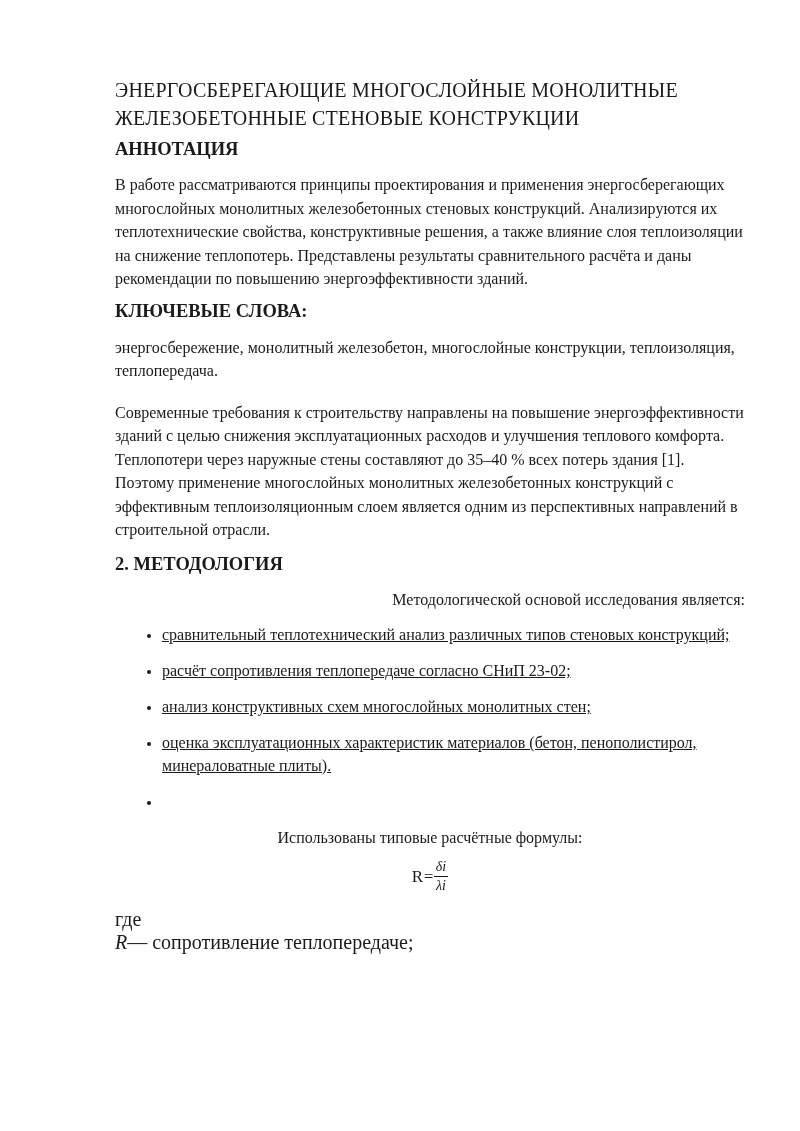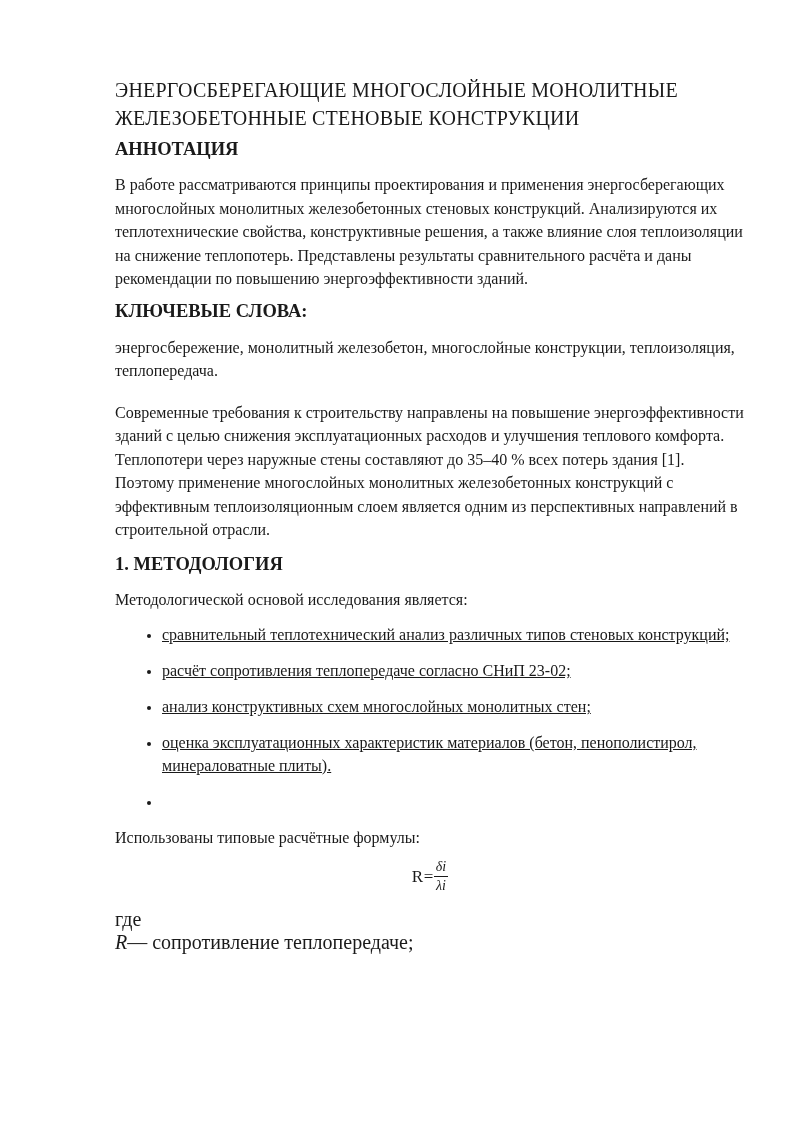--- a/index.html
+++ b/index.html
@@ -36,38 +36,39 @@
   }
   h2.heading.kw { margin-bottom: 13px; }
   p.body-text {
     font-size: 16px;
     line-height: 23.5px;
     margin: 0 0 9px 0;
   }
   p.body-text.abstract { margin-bottom: 9px; }
   p.body-text.keywords { margin-bottom: 18px; }
   p.body-text.intro { margin-bottom: 11px; }
-  p.body-text.method-lead { margin-bottom: 12px; }
+  p.body-text.method-lead { margin-bottom: 12px; text-align: right; }
   ul.bullet-list {
     margin: 0 0 10px 0;
     padding: 0 0 0 47px;
     list-style: disc outside;
     text-decoration: underline;
   }
   ul.bullet-list li {
     font-size: 16px;
     line-height: 23px;
     margin: 0 0 13px 0;
     min-height: 23px;
   }
   ul.bullet-list li::marker { font-size: 13px; }
   p.formulas-lead {
     font-size: 16px;
     line-height: 23px;
     margin: 0 0 10px 0;
+    text-align: center;
   }
   .formula-block {
     text-align: center;
     margin: 0 0 14px 0;
   }
   .formula {
     display: inline-flex;
     align-items: center;
     font-size: 17px;
   }
@@ -112,21 +113,21 @@
 
   <p class="body-text abstract">В работе рассматриваются принципы проектирования и применения энергосберегающих многослойных монолитных железобетонных стеновых конструкций. Анализируются их теплотехнические свойства, конструктивные решения, а также влияние слоя теплоизоляции на снижение теплопотерь. Представлены результаты сравнительного расчёта и даны рекомендации по повышению энергоэффективности зданий.</p>
 
   <h2 class="heading kw">КЛЮЧЕВЫЕ СЛОВА:</h2>
 
   <p class="body-text keywords">энергосбережение, монолитный железобетон, многослойные конструкции, теплоизоляция, теплопередача.</p>
 
 
   <p class="body-text intro">Современные требования к строительству направлены на повышение энергоэффективности зданий с целью снижения эксплуатационных расходов и улучшения теплового комфорта. Теплопотери через наружные стены составляют до 35–40 % всех потерь здания [1]. Поэтому применение многослойных монолитных железобетонных конструкций с эффективным теплоизоляционным слоем является одним из перспективных направлений в строительной отрасли.</p>
 
-  <h2 class="heading">1. МЕТОДОЛОГИЯ</h2>
+  <h2 class="heading">2. МЕТОДОЛОГИЯ</h2>
 
   <p class="body-text method-lead">Методологической основой исследования является:</p>
 
   <ul class="bullet-list">
     <li>сравнительный теплотехнический анализ различных типов стеновых конструкций;</li>
     <li>расчёт сопротивления теплопередаче согласно СНиП 23-02;</li>
     <li>анализ конструктивных схем многослойных монолитных стен;</li>
     <li>оценка эксплуатационных характеристик материалов (бетон, пенополистирол, минераловатные плиты).</li>
     <li></li>
   </ul>

